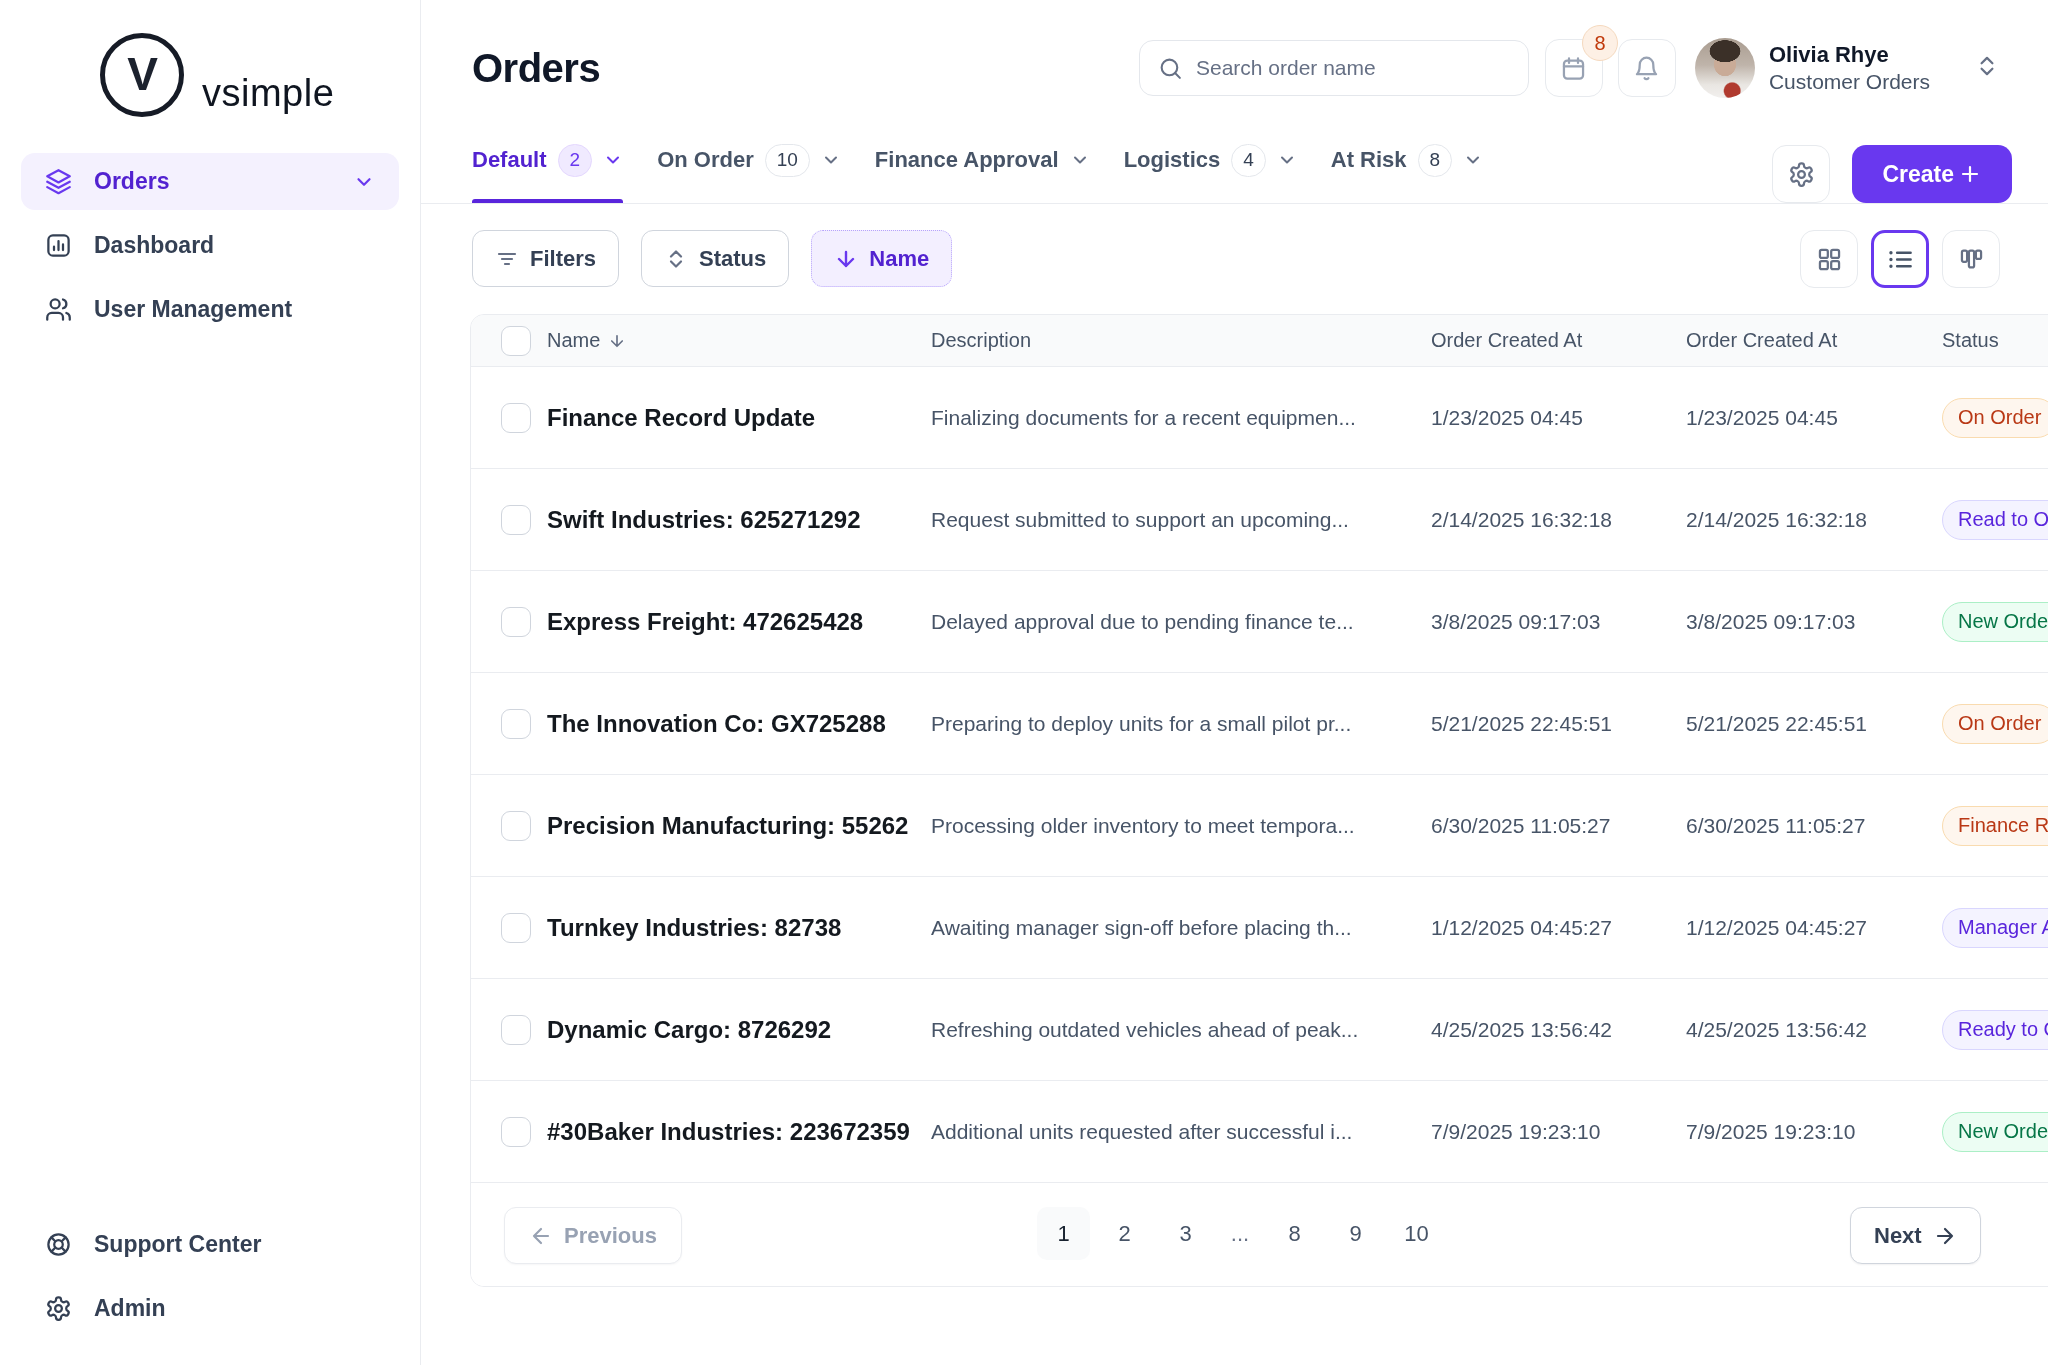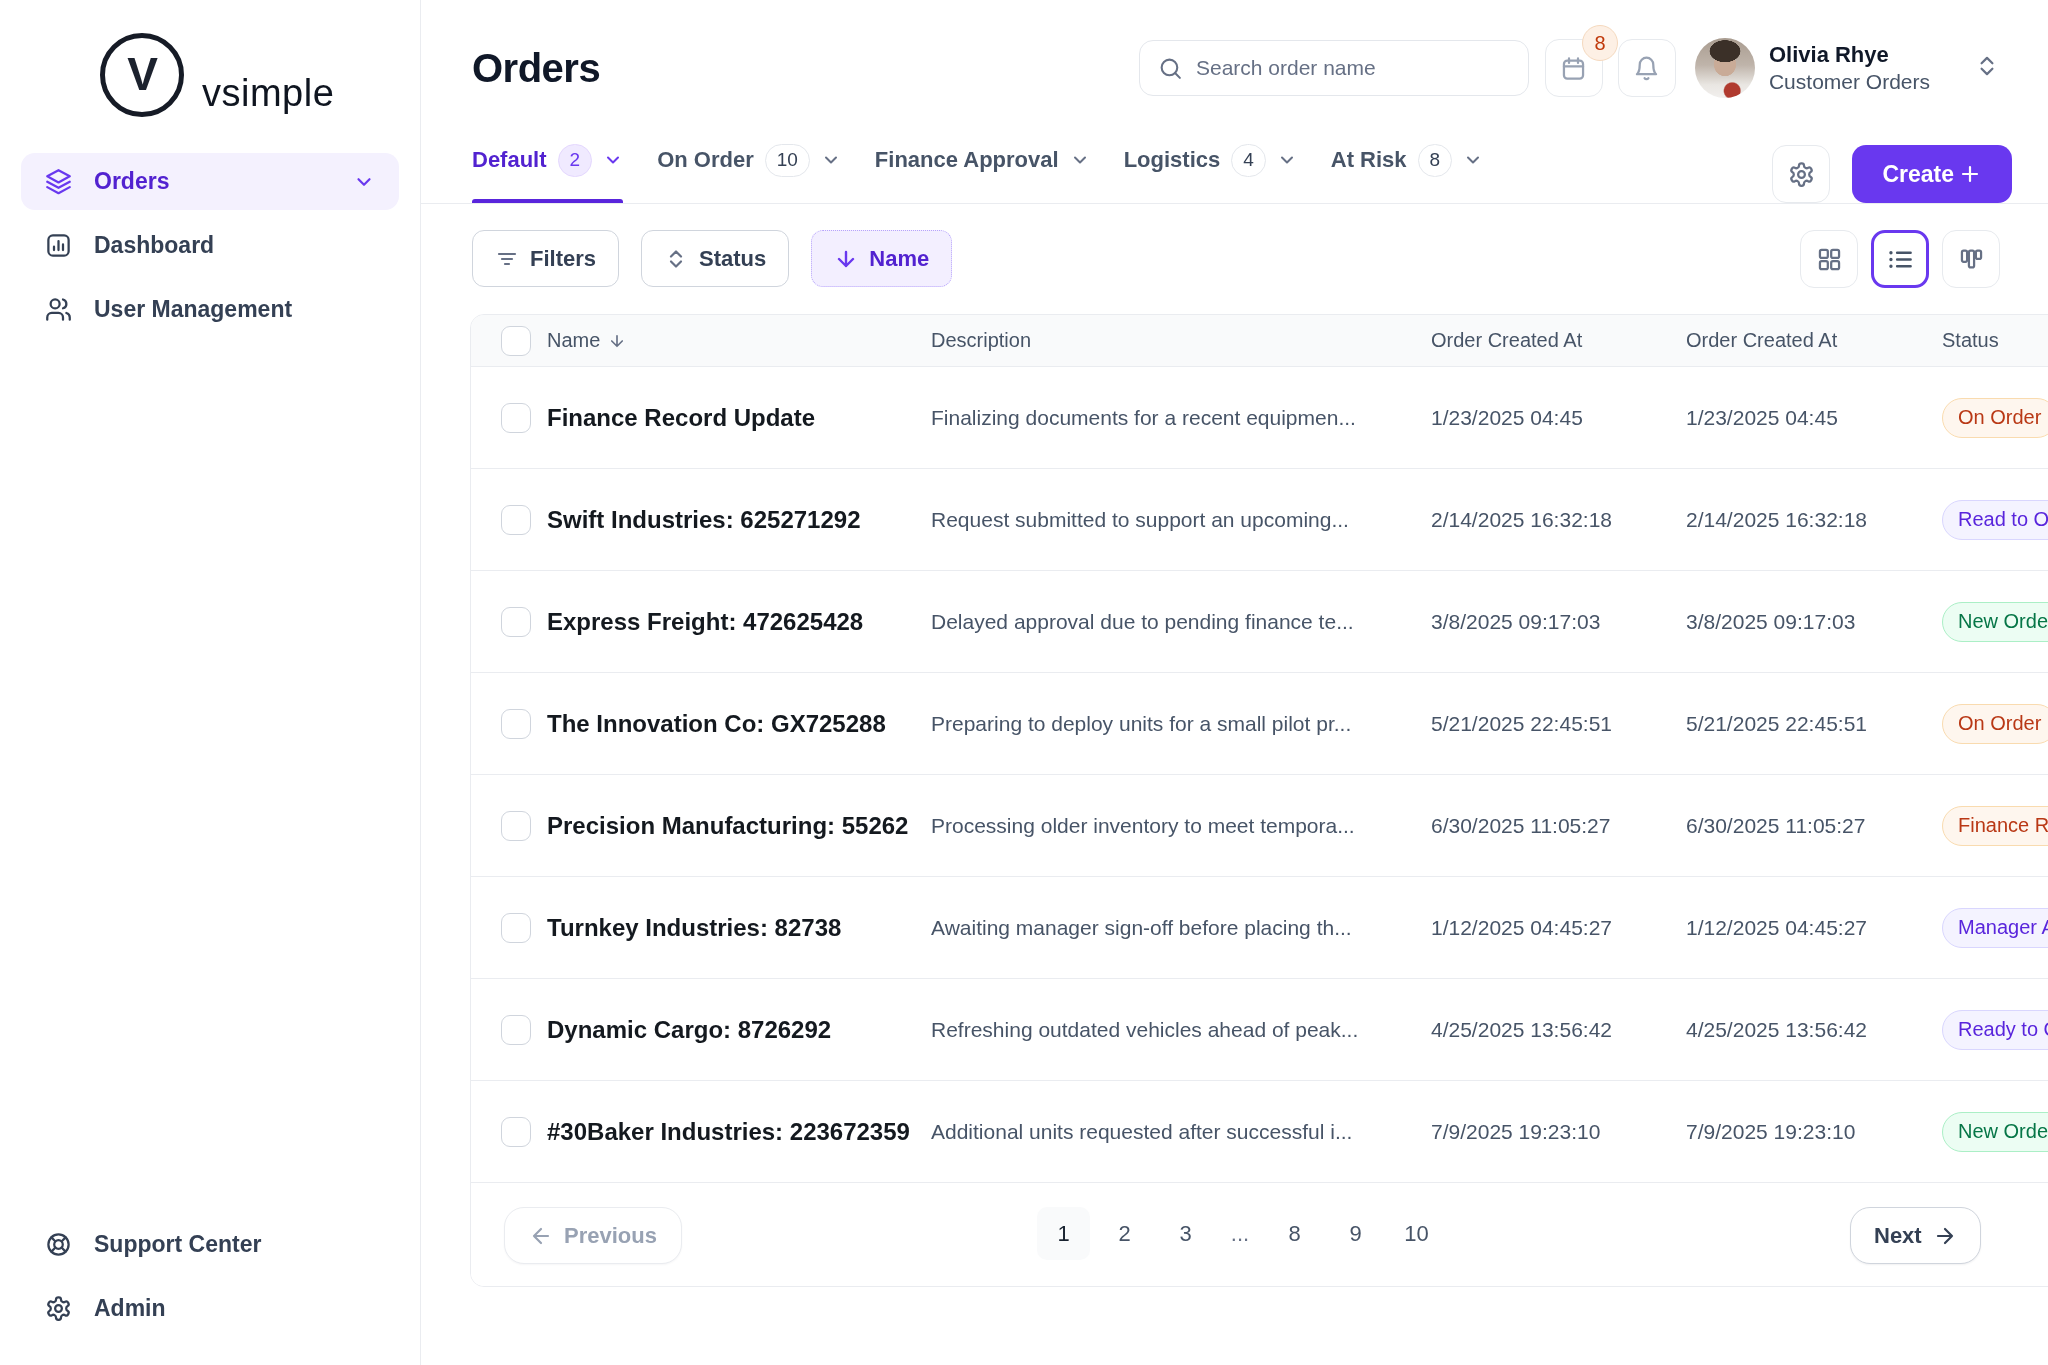--- a/index.html
+++ b/index.html
@@ -92,21 +92,21 @@
   .tbody-row:last-of-type { border-bottom:1px solid #EAECF0; }
   .cell-name { font-size:24px; font-weight:600; color:#14191F; }
   .cell-desc, .cell-date { font-size:21px; color:#475467; }
   .badge { display:inline-flex; align-items:center; height:40px; padding:0 15px; border-radius:20px; font-size:20px; font-weight:500; white-space:nowrap; border:1px solid transparent; }
   .tone-orange { color:#B93815; background:#FEF6EE; border-color:#F9DBAF; }
   .tone-purple { color:#5925DC; background:#F4F3FF; border-color:#D9D6FE; }
   .tone-green  { color:#067647; background:#ECFDF3; border-color:#ABEFC6; }
 
   
   .pagination { position:relative; height:103px; background:#fff; }
-  .pg-btn { position:absolute; top:24px; display:flex; align-items:center; gap:11px; height:57px; border-radius:20px; background:#fff; font-size:22px; font-weight:600; font-family:inherit; cursor:pointer; }
+  .pg-btn { position:absolute; top:24px; display:flex; align-items:center; gap:11px; height:57px; border-radius:12px; background:#fff; font-size:22px; font-weight:600; font-family:inherit; cursor:pointer; }
   .pg-btn svg { width:24px; height:24px; }
   .pg-prev { left:33px; padding:0 24px; border:1px solid #EAECF0; color:#98A2B3; box-shadow:0 1px 2px rgba(16,24,40,.04); }
   .pg-next { left:1379px; padding:0 23px; border:1px solid #D0D5DD; color:#344054; box-shadow:0 1px 2px rgba(16,24,40,.06); }
   .pages { position:absolute; left:566px; top:24px; display:flex; align-items:center; gap:8px; }
   .page { width:53px; height:53px; border-radius:10px; display:flex; align-items:center; justify-content:center; font-size:22px; color:#475467; cursor:pointer; }
   .page.active { background:#F9FAFB; color:#18222F; }
   .page.dots { cursor:default; color:#667085; width:40px; }
 </style>
 </head>
 <body>

